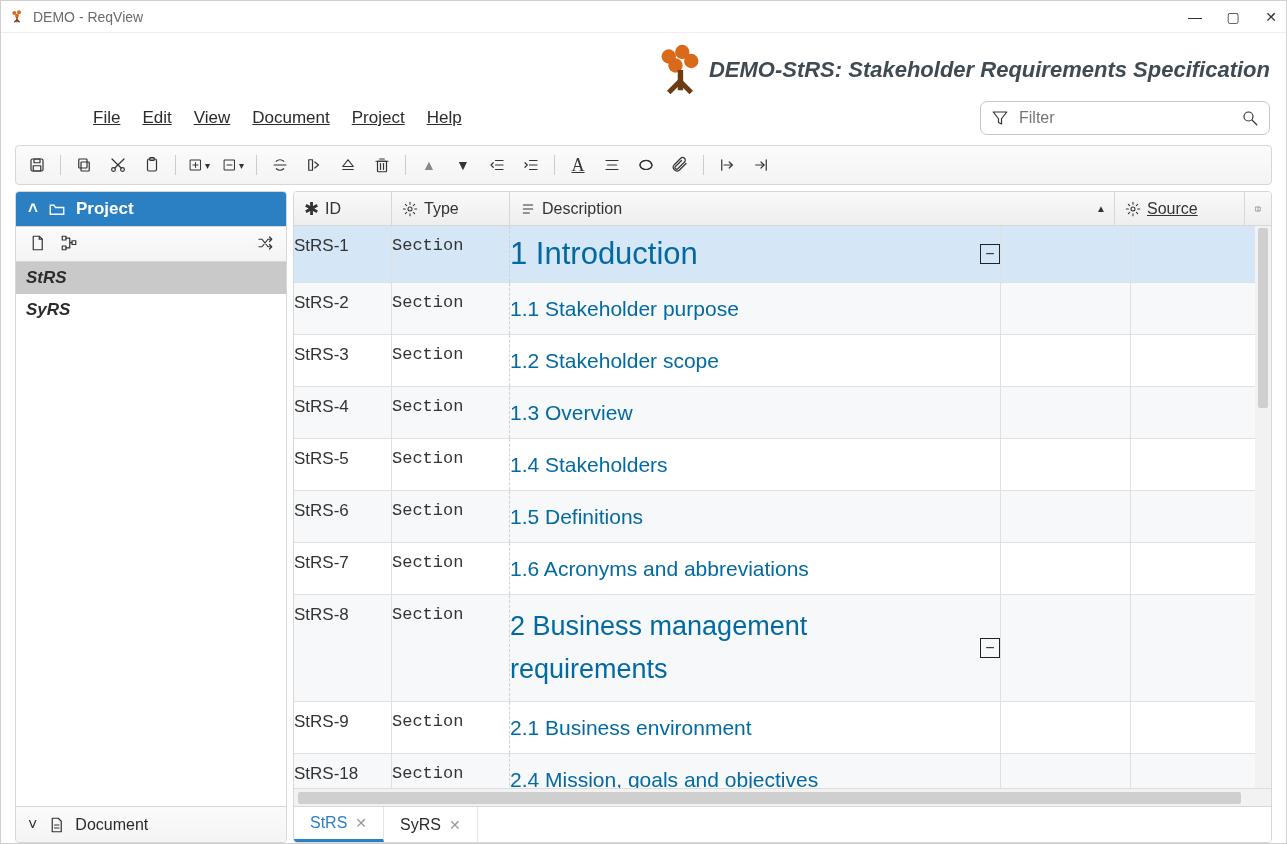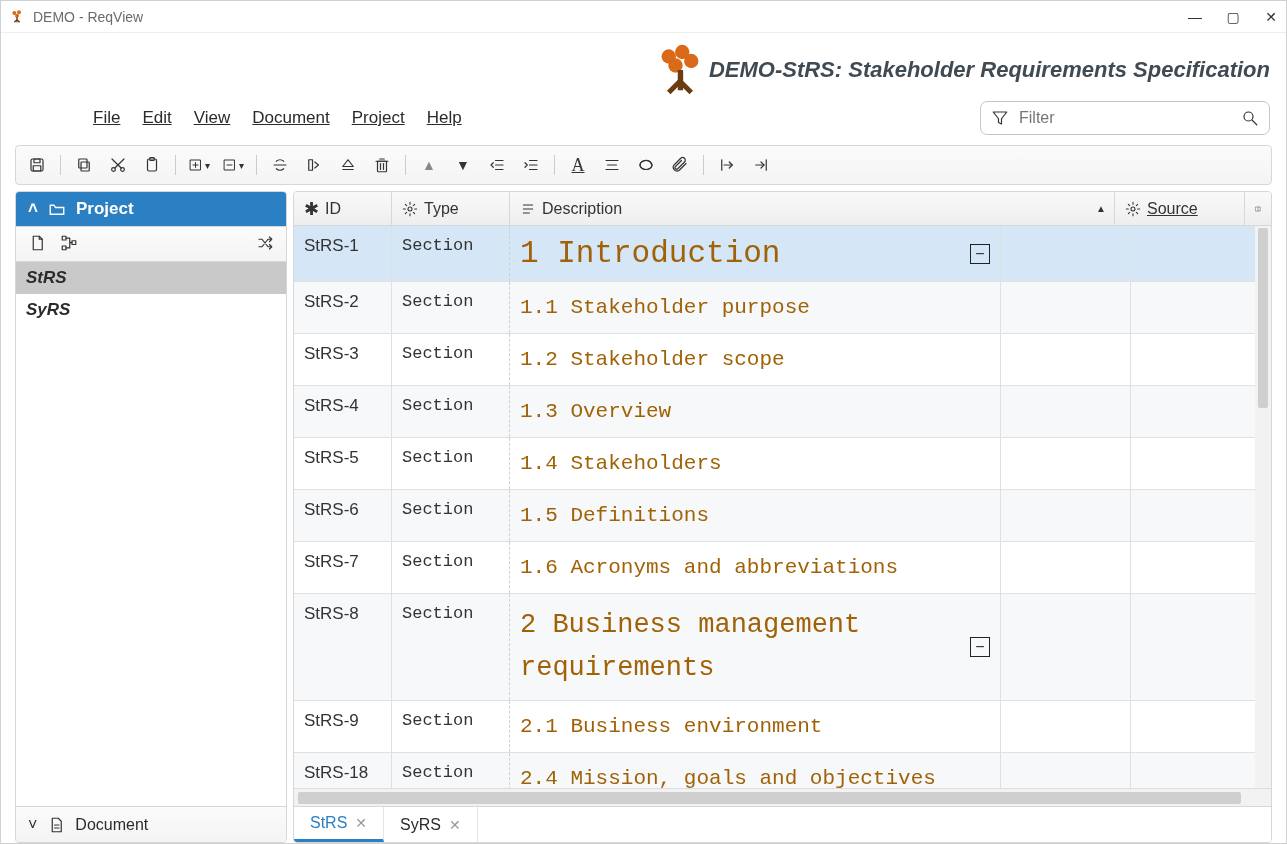--- a/index.html
+++ b/index.html
@@ -37,27 +37,27 @@
   .gh-id    { width:98px; }
   .gh-type  { width:118px; }
   .gh-desc  { flex:1; }
   .gh-src   { width:130px;text-decoration:underline; }
   .gh-rat   { width:140px; }
   .gh-last  { width:26px; border-right:none; justify-content:center;}
   .grid-body { flex:1; overflow:auto; position:relative; }
   .row { display:flex; border-bottom:1px solid #e0e0e0; min-height:52px; }
   .row.even { background:#f6f8fa; }
   .row.selected { background:#d5e7f7; }
-  .cell { padding:10px 10px; border-right:1px solid #e0e0e0; font-size:17px; color:#333; }
+  .cell { padding:10px 0; border-right:1px solid #e0e0e0; font-size:17px; color:#333; }
   .cell.id    { width:98px; }
   .cell.type  { width:118px; border-right:1px dashed #d0d0d0;font-family:Liberation Mono, monospace;}
   .cell.desc  { flex:1; display:flex; align-items:center; justify-content:space-between; gap:8px;}
   .cell.src   { width:130px; }
   .cell.rat   { width:140px; border-right:none;}
-  .desc-text { font-size:21px; color:#a16207;font-family:Liberation Mono, monospace; }
+  .desc-text { font-size:21px; color:#0369a1; }
   .desc-text.h1 { font-size:31px; font-weight:400; }
   .desc-text.h1b { font-size:27px; font-weight:400; line-height:1.6;}
   .coll { width:20px; height:20px; border:1.5px solid #222; display:flex; align-items:center; justify-content:center; font-size:16px; line-height:1; flex:0 0 auto;}
   .hscroll { height:18px; background:#f2f2f2; border-top:1px solid #ddd; position:relative;}
   .hscroll .thumb { position:absolute; left:4px; top:3px; height:12px; right:30px; background:#cfcfcf; border-radius:2px;}
   .vscroll { position:absolute; right:0; top:34px; bottom:54px; width:16px; background:#f2f2f2;}
   .vscroll .thumb { position:absolute; top:2px; left:3px; width:10px; height:180px; background:#cfcfcf; border-radius:2px;}
   .tabs { height:36px; display:flex; align-items:stretch; border-top:1px solid #d7d7d7; background:#fff;}
   .tab { display:flex; align-items:center; gap:8px; padding:0 16px; border-right:1px solid #e4e4e4; font-size:16px; cursor:pointer;}
   .tab.active { background:#fff; border-bottom:3px solid #2b80c4; color:#2b80c4; }

